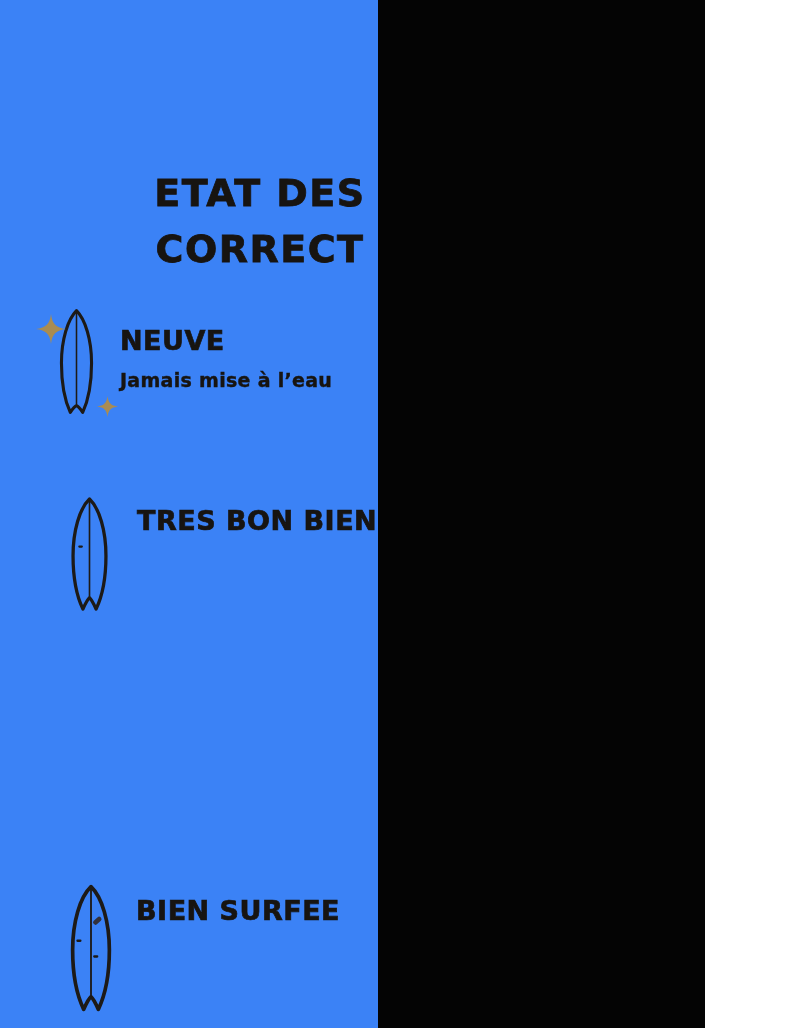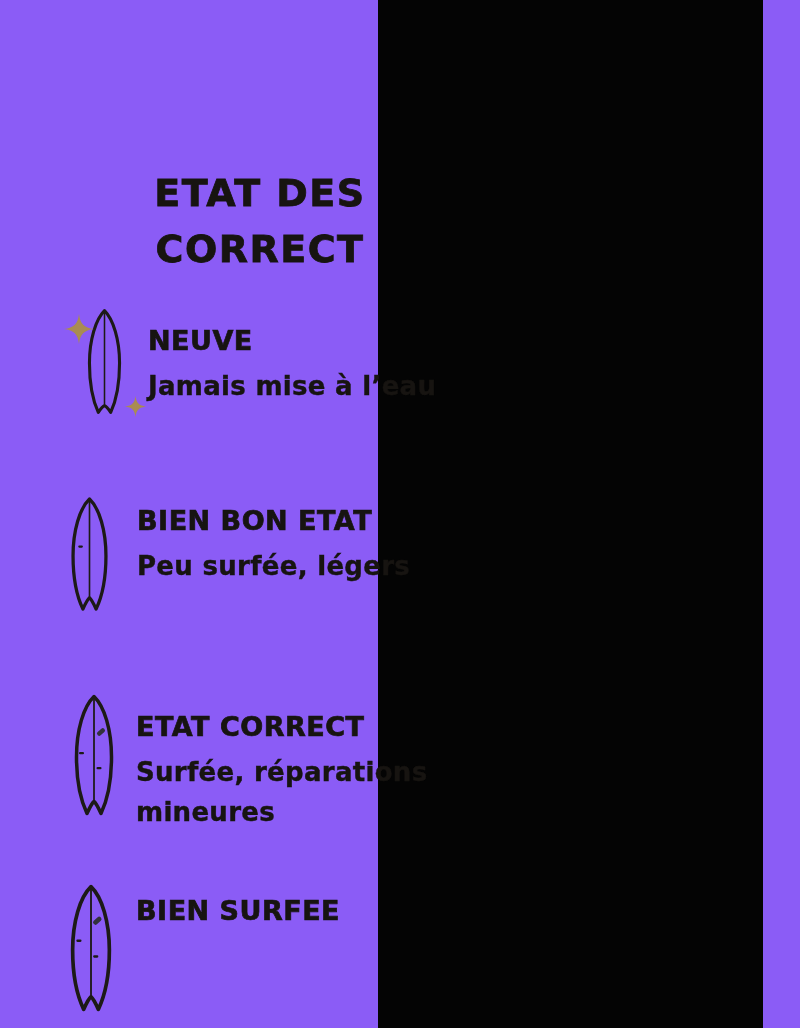--- a/index.html
+++ b/index.html
@@ -3,23 +3,23 @@
 <meta charset="utf-8">
 <style>
   * { margin: 0; padding: 0; box-sizing: border-box; }
   html, body { width: 800px; height: 1028px; }
   body {
     font-family: "DejaVu Sans", "Liberation Sans", sans-serif;
     background: #ffffff;
   }
   .poster {
     position: relative;
-    width: 800px;
+    width: 705px;
     height: 1028px;
-    background: #8b5cf6;
+    background: #3b82f6;
     overflow: hidden;
   }
   .black-panel {
     position: absolute;
     left: 378px;
     top: 0;
     width: 385px;
     height: 1028px;
     background: #040404;
   }
@@ -48,27 +48,27 @@
   .texts { color: #171411; }
   .cond-label {
     font-size: 27px;
     font-weight: bold;
     letter-spacing: 0.5px;
     line-height: 1.1;
     margin-bottom: 10px;
     -webkit-text-stroke: 0.7px #171411;
   }
   .cond-desc {
-    font-size: 26px;
+    font-size: 19px;
     font-weight: bold;
     line-height: 1.55;
     letter-spacing: 0.3px;
     -webkit-text-stroke: 0.4px #171411;
   }
-  .s1 { left: 64px;  top: 308px; }
+  .s1 { left: 36px;  top: 308px; }
   .s1 .board-wrap { width: 84px; height: 110px; }
   .s1 .board-svg { margin-left: 17px; }
   .s1 .texts { padding-top: 18px; }
   .s2 { left: 66px;  top: 496px; }
   .s2 .texts { margin-left: 24px; padding-top: 10px; }
   .s3 { left: 68px;  top: 694px; }
   .s3 .texts { margin-left: 16px; padding-top: 18px; }
   .s4 { left: 64px;  top: 884px; text-align: right; }
   .s4 .texts { margin-left: 18px; padding-top: 12px; }
   .sparkle { position: absolute; }
@@ -130,41 +130,24 @@
 
   <section class="condition s2">
     <div class="board-wrap">
       <svg class="board-svg" width="47" height="116" viewBox="0 0 100 244">
         <path d="M50 5 C29 25 15 72 15 126 C15 176 25 216 36 239 C41 228 46 218 50 215 C54 218 59 228 64 239 C75 216 85 176 85 126 C85 72 71 25 50 5 Z" fill="none" stroke="#1d1a17" stroke-width="7" stroke-linejoin="round"></path>
         <line x1="50" y1="9" x2="50" y2="216" stroke="#1d1a17" stroke-width="3.5"></line>
         <rect x="26" y="104" width="10" height="4.5" rx="2.2" fill="#1d1a17"></rect>
       </svg>
     </div>
     <div class="texts">
-      <div class="cond-label">BIEN BON ETAT</div>
-      <div class="cond-desc">Peu surfée, légers</div>
+      <div class="cond-label">TRES BON BIEN</div>
     </div>
   </section>
 
-  <section class="condition s3">
-    <div class="board-wrap">
-      <svg class="board-svg" width="52" height="122" viewBox="0 0 100 244">
-        <path d="M50 5 C29 25 15 72 15 126 C15 176 25 216 36 239 C41 228 46 218 50 215 C54 218 59 228 64 239 C75 216 85 176 85 126 C85 72 71 25 50 5 Z" fill="none" stroke="#1d1a17" stroke-width="7" stroke-linejoin="round"></path>
-        <line x1="50" y1="9" x2="50" y2="216" stroke="#1d1a17" stroke-width="3.5"></line>
-        <rect x="-9" y="-4.5" width="18" height="9" rx="4" transform="translate(64 76) rotate(-42)" fill="#33323c"></rect>
-        <rect x="20" y="116" width="10" height="4.5" rx="2.2" fill="#1d1a17"></rect>
-        <rect x="55" y="146" width="10" height="4.5" rx="2.2" fill="#1d1a17"></rect>
-      </svg>
-    </div>
-    <div class="texts">
-      <div class="cond-label">ETAT CORRECT</div>
-      <div class="cond-desc">Surfée, réparations</div>
-      <div class="cond-desc">mineures</div>
-    </div>
-  </section>
 
   <section class="condition s4">
     <div class="board-wrap">
       <svg class="board-svg" width="54" height="128" viewBox="0 0 100 244">
         <path d="M50 5 C29 25 15 72 15 126 C15 176 25 216 36 239 C41 228 46 218 50 215 C54 218 59 228 64 239 C75 216 85 176 85 126 C85 72 71 25 50 5 Z" fill="none" stroke="#1d1a17" stroke-width="7" stroke-linejoin="round"></path>
         <line x1="50" y1="9" x2="50" y2="216" stroke="#1d1a17" stroke-width="3.5"></line>
         <rect x="-9" y="-4.5" width="18" height="9" rx="4" transform="translate(62 70) rotate(-42)" fill="#33323c"></rect>
         <rect x="22" y="106" width="10" height="4.5" rx="2.2" fill="#1d1a17"></rect>
         <rect x="54" y="136" width="10" height="4.5" rx="2.2" fill="#1d1a17"></rect>
       </svg>

